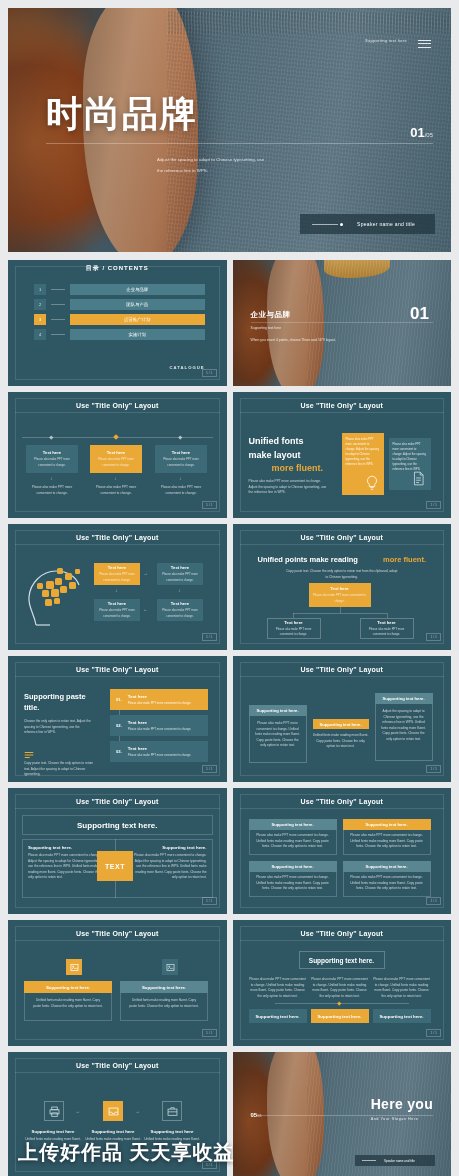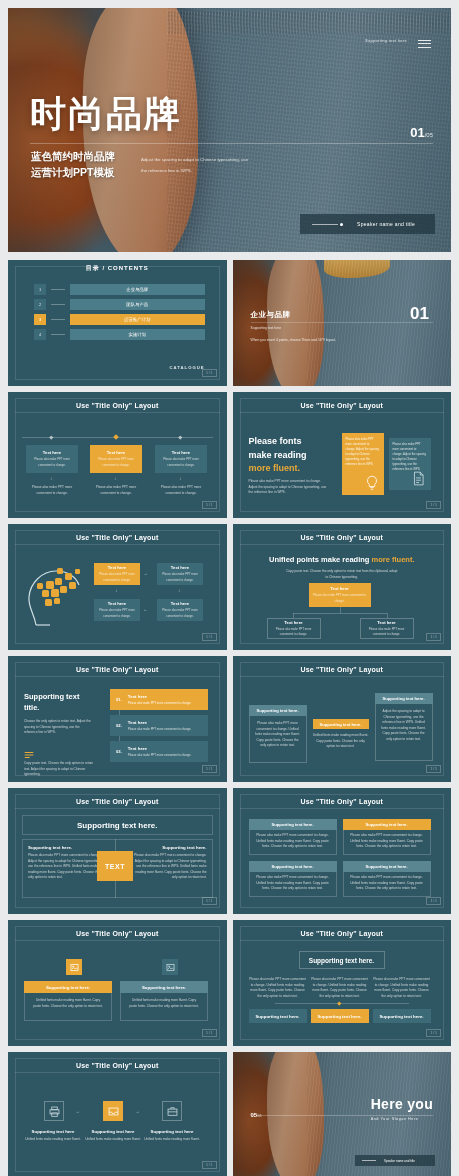--- a/index.html
+++ b/index.html
@@ -37,21 +37,21 @@
     background: repeating-linear-gradient(90deg, rgba(255,255,255,.16) 0 1px, rgba(0,0,0,.14) 1px 3px);
     opacity:.6;
   }
   .arm {
     position:absolute; left:17%; top:-6%; width:26%; height:112%;
     background: linear-gradient(100deg, #c3895f 0%, #d8a077 35%, #bd7d55 70%, #8c5436 100%);
     border-radius: 46% 38% 50% 60% / 40% 55% 45% 60%;
     filter: blur(.4px);
     box-shadow: 8px 0 22px rgba(20,30,40,.35);
   }
-  .hero-inner { position:absolute; inset:0; z-index:5; }
+  .hero-inner { position:absolute; inset:0; z-index:5;margin-left:16px; }
   .hero-title {
     position:absolute; left:22px; top:82px;
     font-size:36px; font-weight:bold; color:#fff; letter-spacing:2px;
     text-shadow: 0 2px 6px rgba(0,0,0,.35);
   }
   .hero-sub {
     position:absolute; left:23px; top:140px;
     font-size:10.5px; font-weight:bold; color:#fff; line-height:1.55;
     text-shadow: 0 1px 3px rgba(0,0,0,.4);
   }
@@ -105,21 +105,21 @@
   .pgbox {
     position:absolute; right:10px; bottom:9px;
     font-size:3.4px; color:rgba(255,255,255,.5);
     border:1px solid rgba(255,255,255,.25); padding:1px 3px;
   }
   .body { position:absolute; left:14px; right:14px; top:27px; bottom:16px; }
 
   .card { background:#3d6a77; color:#fff; }
   .card-o { background:#eaa836; color:#fff; }
   .txt-xxs { font-size:3.2px; line-height:1.75; color:rgba(255,255,255,.72); }
-  .orange { color:#eaa836; }
+  .orange { color:#eaa836;margin-left:23px; }
 
   
   .c-title { position:absolute; left:0; right:0; top:4px; text-align:center; font-size:6px; font-weight:bold; color:#fff; letter-spacing:1px;}
   .c-rows { position:absolute; left:26px; right:22px; top:24px; }
   .c-row { display:flex; align-items:center; height:11px; margin-bottom:4px; }
   .c-num { width:12px; height:11px; background:#3d6a77; color:rgba(255,255,255,.8);
            font-size:4px; display:flex; align-items:center; justify-content:center; }
   .c-num.on { background:#eaa836; color:#fff; }
   .c-dash { width:14px; height:1px; background:rgba(255,255,255,.3); margin:0 5px; }
   .c-bar { flex:1; height:11px; background:#4b7c89; display:flex; align-items:center; justify-content:center;
@@ -201,24 +201,20 @@
       <div class="burger">
           <i></i>
           <i></i>
           <i></i>
         </div>
       <div class="hero-title">时尚品牌</div>
       <div class="hero-rule"></div>
       <div class="hero-pg">
         <span>01</span><small>/05</small>
       </div>
-      <div class="hero-sub">
-        <div>蓝色简约时尚品牌</div>
-        <div>运营计划PPT模板</div>
-      </div>
       <div class="hero-desc">Adjust the spacing to adapt to Chinese typesetting, use the reference line in WPS.</div>
       <div class="speaker-bar">
         <div class="ln"></div>
         <div class="dot"></div>
         <span>Speaker name and title</span>
       </div>
     </div>
   </div>
 
   <div class="grid">
@@ -298,22 +294,22 @@
         <p class="txt-xxs" style="position:absolute;left:133px;top:66px;width:52px;text-align:center;">Please also make PPT more convenient to change.</p>
       </div>
       <div class="pgbox">1 / 1</div>
     </div>
 
     <div class="slide">
       <div class="frame"></div>
       <div class="stitle">Use "Title Only" Layout</div>
       <div class="body">
         <div class="hl" style="left:2px;top:16px;width:82px;">
-          <div>Please fonts</div>
-          <div>make reading</div>
+          <div>Unified fonts</div>
+          <div>make layout</div>
           <div class="orange">more fluent.</div>
         </div>
         <p class="txt-xxs" style="position:absolute;left:2px;top:60px;width:80px;">Please also make PPT more convenient to change. Adjust the spacing to adapt to Chinese typesetting, use the reference line in WPS.</p>
 
         <div style="position:absolute;left:95px;top:14px;width:42px;height:62px;background:#eaa836;padding:4px;">
           <p style="font-size:2.8px;line-height:1.8;color:rgba(255,255,255,.9);">Please also make PPT more convenient to change. Adjust the spacing to adapt to Chinese typesetting, use the reference line in WPS.</p>
           <div style="position:absolute;right:5px;bottom:4px;">
             <svg width="14" height="16" viewBox="0 0 24 28" fill="none" stroke="#fff" stroke-width="1.4">
               <path d="M12 2a8 8 0 0 0-4.8 14.4V20h9.6v-3.6A8 8 0 0 0 12 2z"></path>
               <path d="M9 22h6M10 25h4"></path>
@@ -413,21 +409,21 @@
         </div>
       </div>
       <div class="pgbox">1 / 1</div>
     </div>
 
     <div class="slide">
       <div class="frame"></div>
       <div class="stitle">Use "Title Only" Layout</div>
       <div class="body">
         <div class="hl" style="left:2px;top:8px;width:72px;font-size:7.5px;">
-          <div>Supporting text</div>
+          <div>Supporting paste</div>
           <div>title.</div>
         </div>
         <p class="txt-xxs" style="position:absolute;left:2px;top:36px;width:68px;">Choose the only option to retain text. Adjust the spacing to Chinese typesetting, use the reference line in WPS.</p>
         <div style="position:absolute;left:2px;top:68px;">
           <svg width="10" height="8" viewBox="0 0 14 11" stroke="#eaa836" stroke-width="1.4">
               <path d="M1 2h12M1 5.5h12M1 9h7"></path>
             </svg>
         </div>
         <p class="txt-xxs" style="position:absolute;left:2px;top:78px;width:72px;">Copy paste text. Choose the only option to retain text. Adjust the spacing to adapt to Chinese typesetting.</p>
 
@@ -625,14 +621,15 @@
         <p>And Your Slogan Here</p>
       </div>
       <div class="ty-bar">
         <div class="ln"></div>
         <span>Speaker name and title</span>
       </div>
     </div>
 
   </div>
 
+  <div class="wm wm-left">上传好作品  天天享收益</div>
 
 </div>
 
 </body></html>

